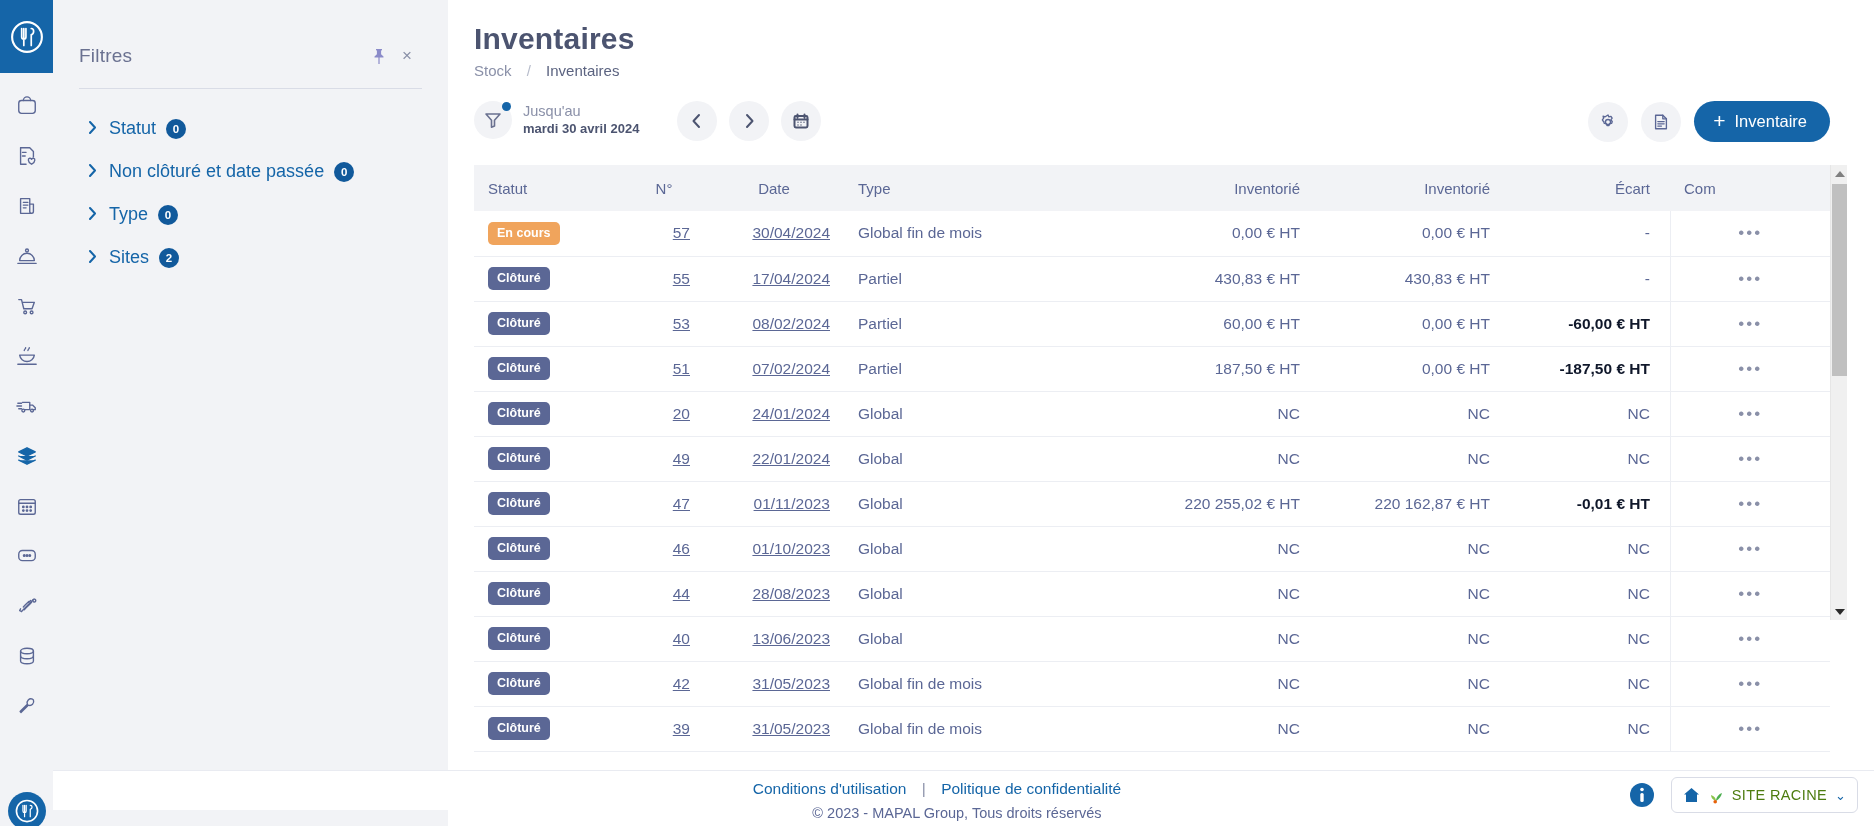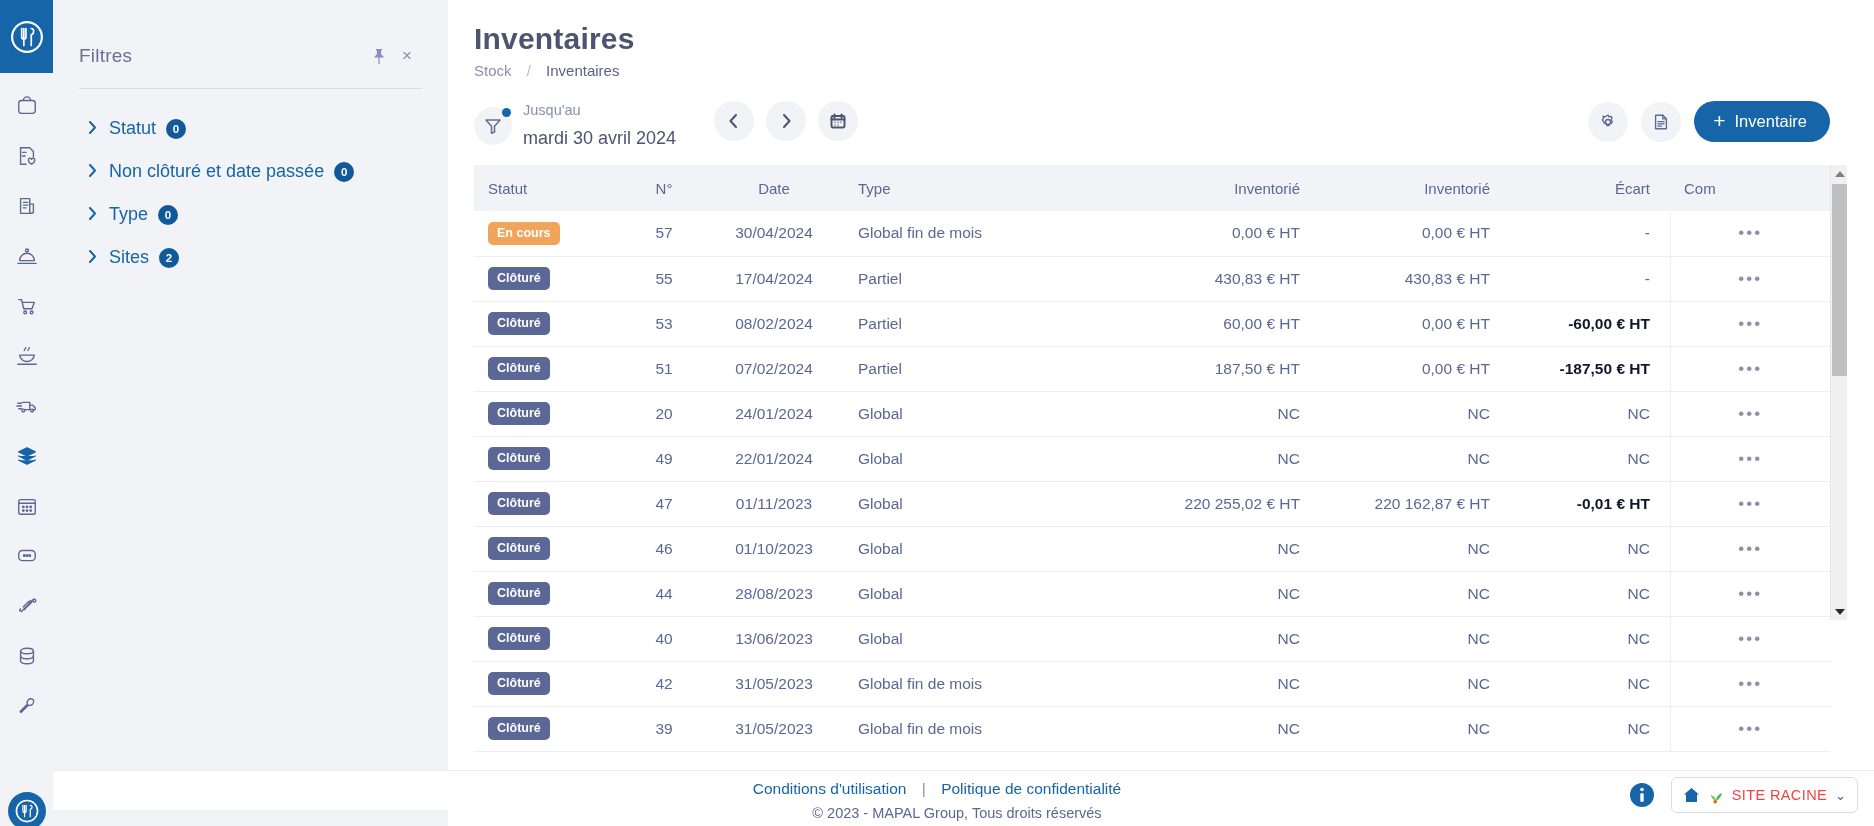--- a/index.html
+++ b/index.html
@@ -91,21 +91,21 @@
     background: #f2f3f6; display: flex; align-items: center; justify-content: center;
     cursor: pointer;
   }
   .funnel svg { width: 16px; height: 16px; stroke: #6a7190; fill: none; stroke-width: 1.6;
                 stroke-linejoin: round; }
   .funnel .dot {
     position: absolute; top: 1px; right: 1px; width: 9px; height: 9px;
     border-radius: 50%; background: #1565a8;
   }
   .dsmall { font-size: 14.5px; color: #8a90a8; line-height: 1.25; }
-  .dbig { font-size: 18px; color: #4c5470; font-weight: normal; line-height: 1.3; margin-top: 8px; }
+  .dbig { font-size: 13px; color: #4c5470; font-weight: bold; line-height: 1.3; }
   .navbtns { display: flex; gap: 12px; margin-left: 38px; }
   .rbtn {
     width: 40px; height: 40px; border-radius: 50%; background: #f2f3f6;
     display:flex; align-items:center; justify-content:center; cursor:pointer; border: none;
   }
   .rbtn svg { width: 16px; height: 16px; stroke: #4c5470; fill: none; stroke-width: 2;
               stroke-linecap: round; stroke-linejoin: round; }
   .rbtn.cal svg { stroke: #4c5470; }
   .spacer { flex: 1; }
   .right-actions { display: flex; align-items: center; gap: 13px; }
@@ -129,21 +129,21 @@
     background: #f2f3f6; height: 46px; font-size: 15px; color: #5b6795;
     font-weight: normal; text-align: left; padding: 0 14px; vertical-align: middle;
   }
   thead th.num { text-align: right; }
   thead th.ctr { text-align: center; }
   tbody td {
     height: 45px; font-size: 15.5px; color: #5b6795; padding: 0 14px;
     border-bottom: 1px solid #eceef3; background: #fff; vertical-align: middle;
   }
   tbody td.num { text-align: right; }
-  tbody td.ctr { text-align: center; }
+  tbody td.ctr { text-align: right; text-decoration: underline; }
   tbody td.neg { color: #0f172a; font-weight: bold; }
   tbody td.dots { text-align: center; color: #8a90a8; letter-spacing: 2px; font-size: 17px;
                   border-left: 1px solid #eceef3; cursor: pointer; }
   .col-sep { width: 2px; padding: 0 !important; border-bottom: 1px solid #eceef3; }
   .chip {
     display: inline-block; border-radius: 5px; color: #fff; font-size: 12.5px;
     font-weight: bold; padding: 5px 9px; line-height: 1;
   }
   .chip.encours { background: #f0a45c; }
   .chip.cloture { background: #5b6795; }
@@ -180,21 +180,21 @@
     text-align: center; margin-top: 7px; font-size: 14.5px; color: #5b6795; padding-left: 40px;
   }
   .footer-right {
     position: absolute; right: 16px; top: 6px; display: flex; align-items: center; gap: 16px;
   }
   .info-ic { width: 26px; height: 26px; cursor: pointer; }
   .site-sel {
     height: 36px; border: 1px solid #d9dce6; border-radius: 6px; background: #fff;
     display: flex; align-items: center; gap: 8px; padding: 0 11px; cursor: pointer;
   }
-  .site-sel .lbl { font-size: 14.5px; color: #ef4444; letter-spacing: .4px; }
+  .site-sel .lbl { font-size: 14.5px; color: #4d7c0f; letter-spacing: .4px; }
   .site-sel .cv { color: #1565a8; font-size: 13px; }
   .home-ic { width: 17px; height: 16px; }
   .plant-ic { width: 16px; height: 17px; }
 </style>
 </head>
 <body>
 
 <div class="app">
 
   <nav class="rail">

